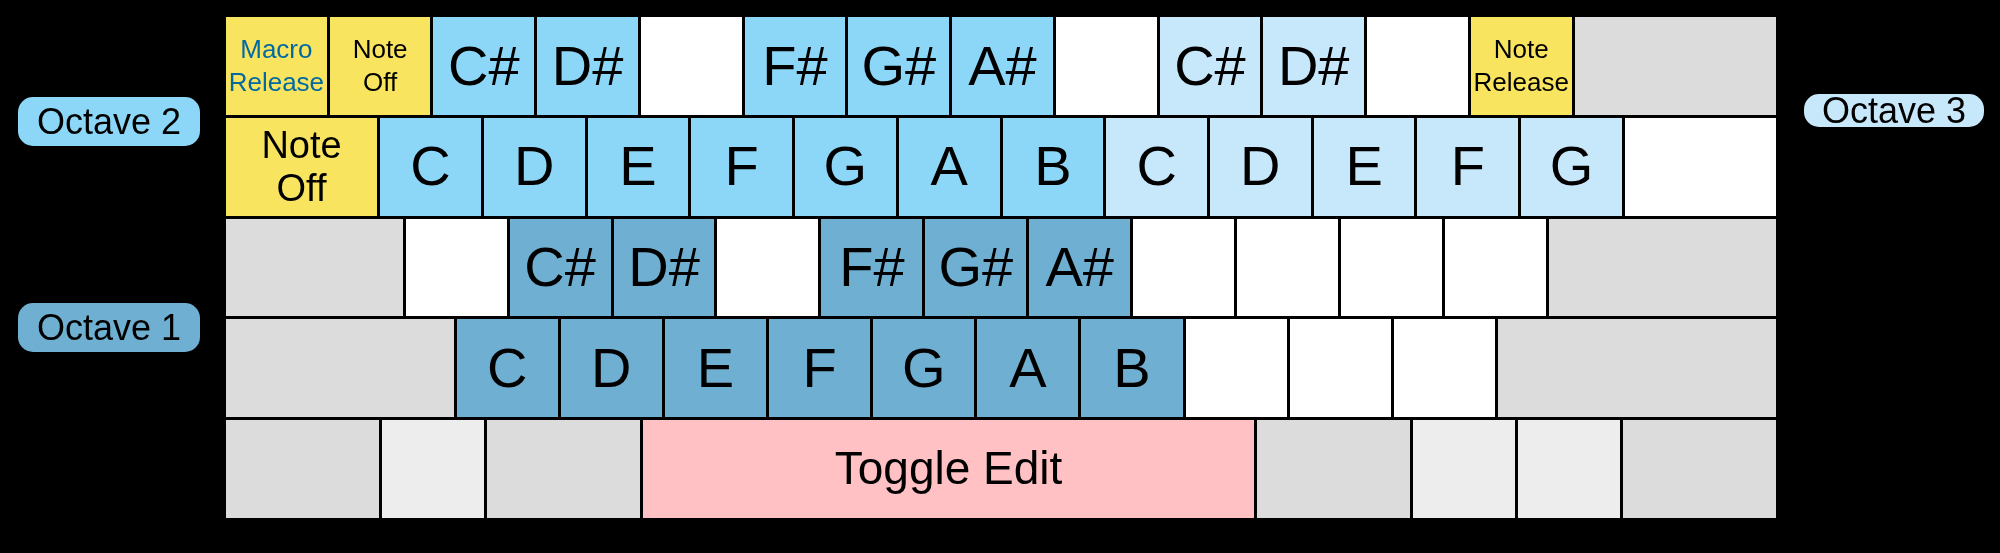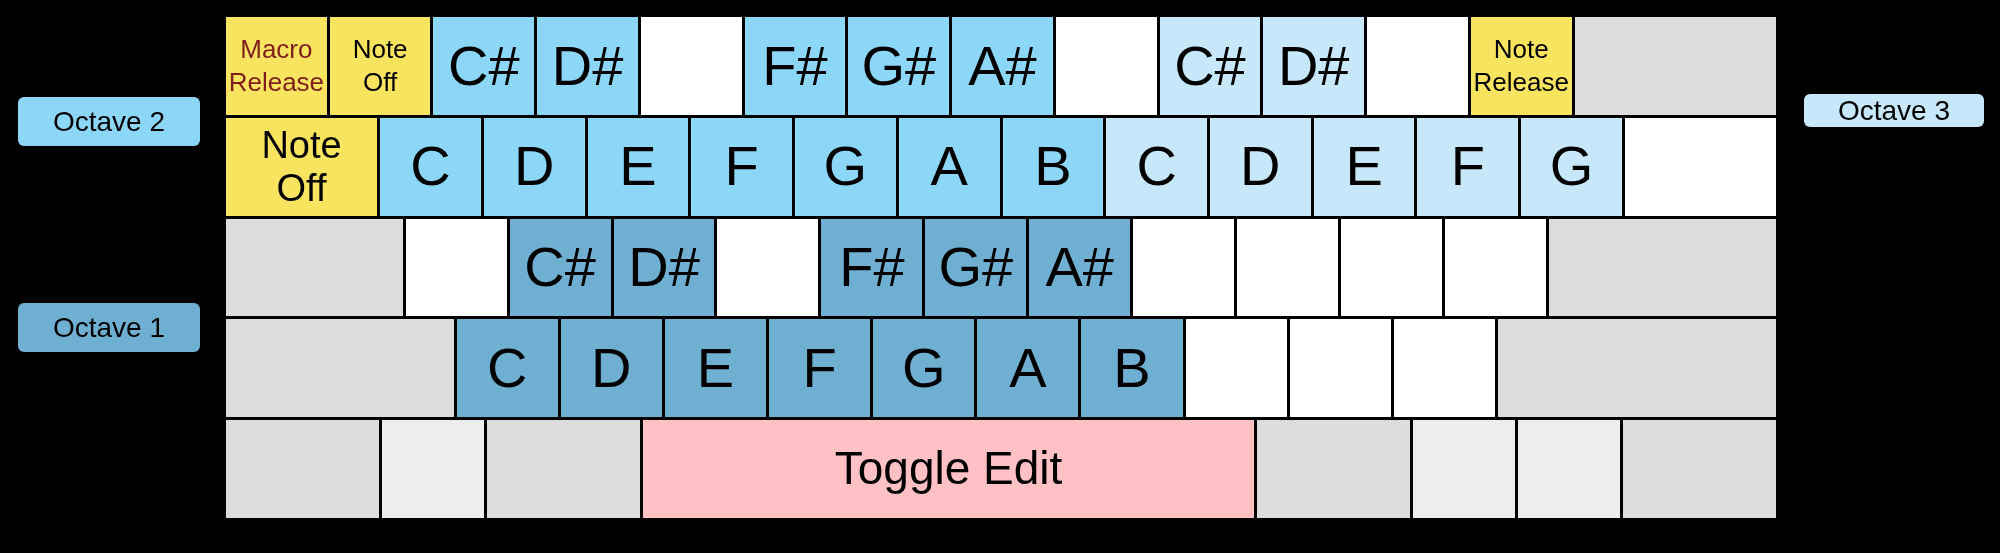--- a/index.html
+++ b/index.html
@@ -17,40 +17,40 @@
   .key{
     display:flex;flex-direction:column;align-items:center;justify-content:center;
     text-align:center;line-height:1.12;min-width:0;
   }
   .size-lg{font-size:56px;}
   .size-md{font-size:38px;}
   .size-sm{font-size:26px;line-height:1.25;}
   .size-xl{font-size:46px;}
   .pill{
     position:absolute;display:flex;align-items:center;justify-content:center;
-    border-radius:6px;font-size:28px;
+    border-radius:15px;font-size:36px;
   }
   .pill-octave2{left:18px;top:97px;width:182px;height:49px;}
   .pill-octave1{left:18px;top:303px;width:182px;height:49px;text-align:center;}
   .pill-octave3{left:1804px;top:94px;width:180px;height:33px;}
 </style>
 </head>
 <body>
 
 <div class="stage" style="background: rgb(0, 0, 0);">
 
   <div class="pill pill-octave2" style="background: rgb(140, 215, 247);">Octave 2</div>
 
   <div class="pill pill-octave1" style="background: rgb(111, 175, 209);">Octave 1</div>
 
   <div class="pill pill-octave3" style="background: rgb(199, 232, 250);">Octave 3</div>
 
   <div class="keyboard">
       <div class="kb-row">
-        <div class="key size-sm" style="flex: 4 1 0px; background: rgb(248, 228, 94); color: #7f1d1d;">
+        <div class="key size-sm" style="flex: 4 1 0px; background: rgb(248, 228, 94); color: #0369a1;">
           <div>Macro</div>
           <div>Release</div>
         </div>
         <div class="key size-sm" style="flex: 4 1 0px; background: rgb(248, 228, 94); color: rgb(0, 0, 0);">
           <div>Note</div>
           <div>Off</div>
         </div>
         <div class="key size-lg" style="flex: 4 1 0px; background: rgb(140, 215, 247); color: rgb(0, 0, 0);">
           <div>C#</div>
         </div>

